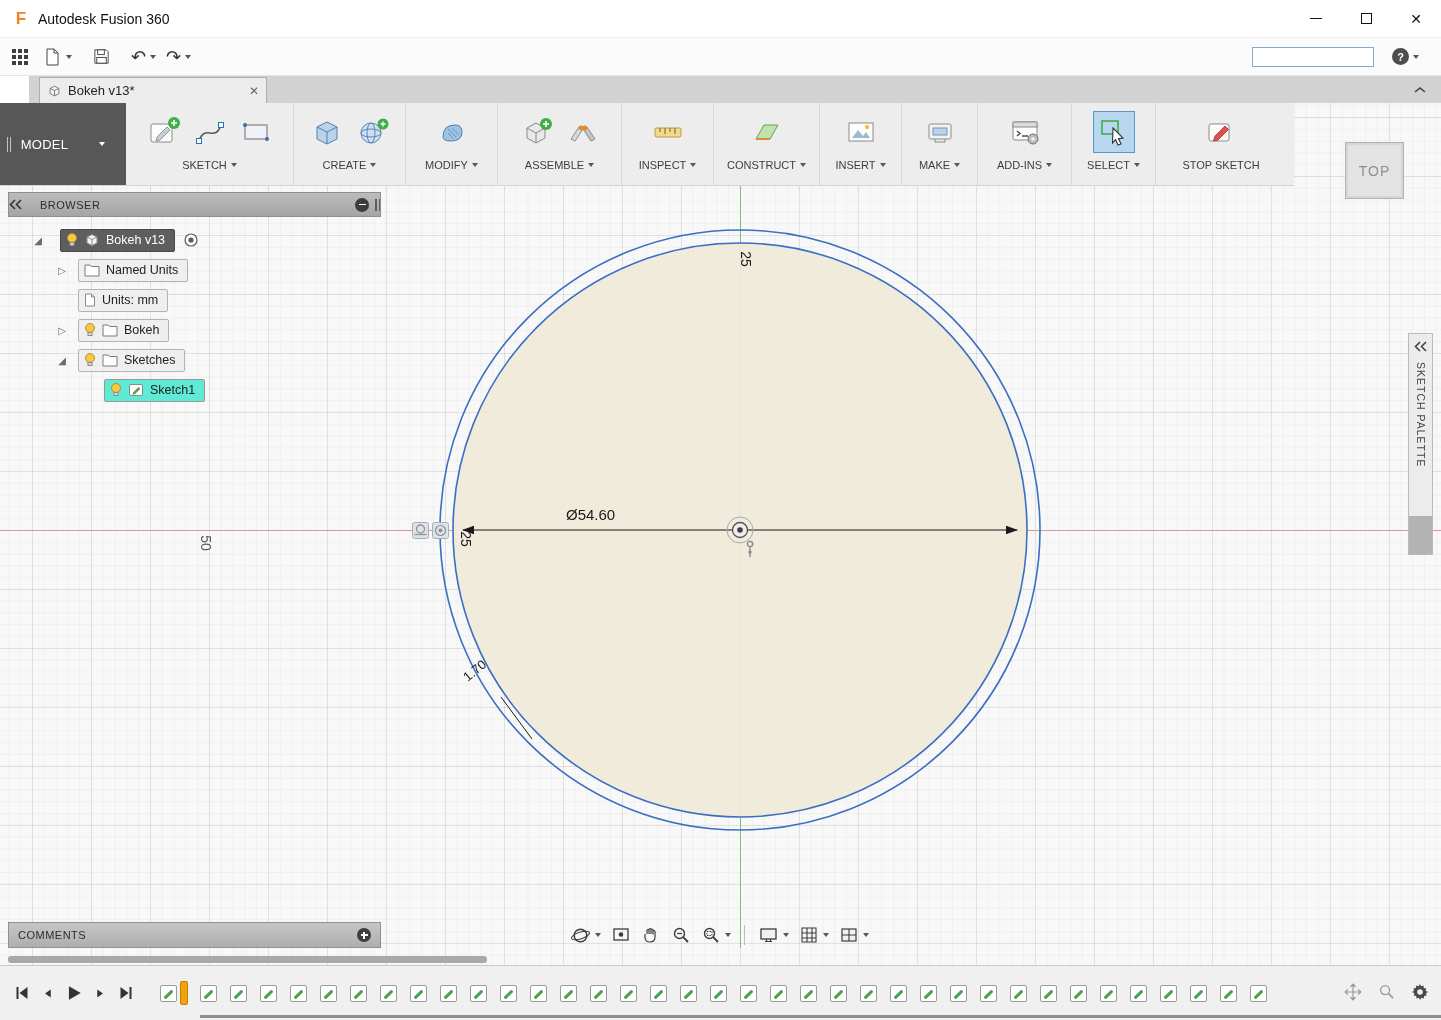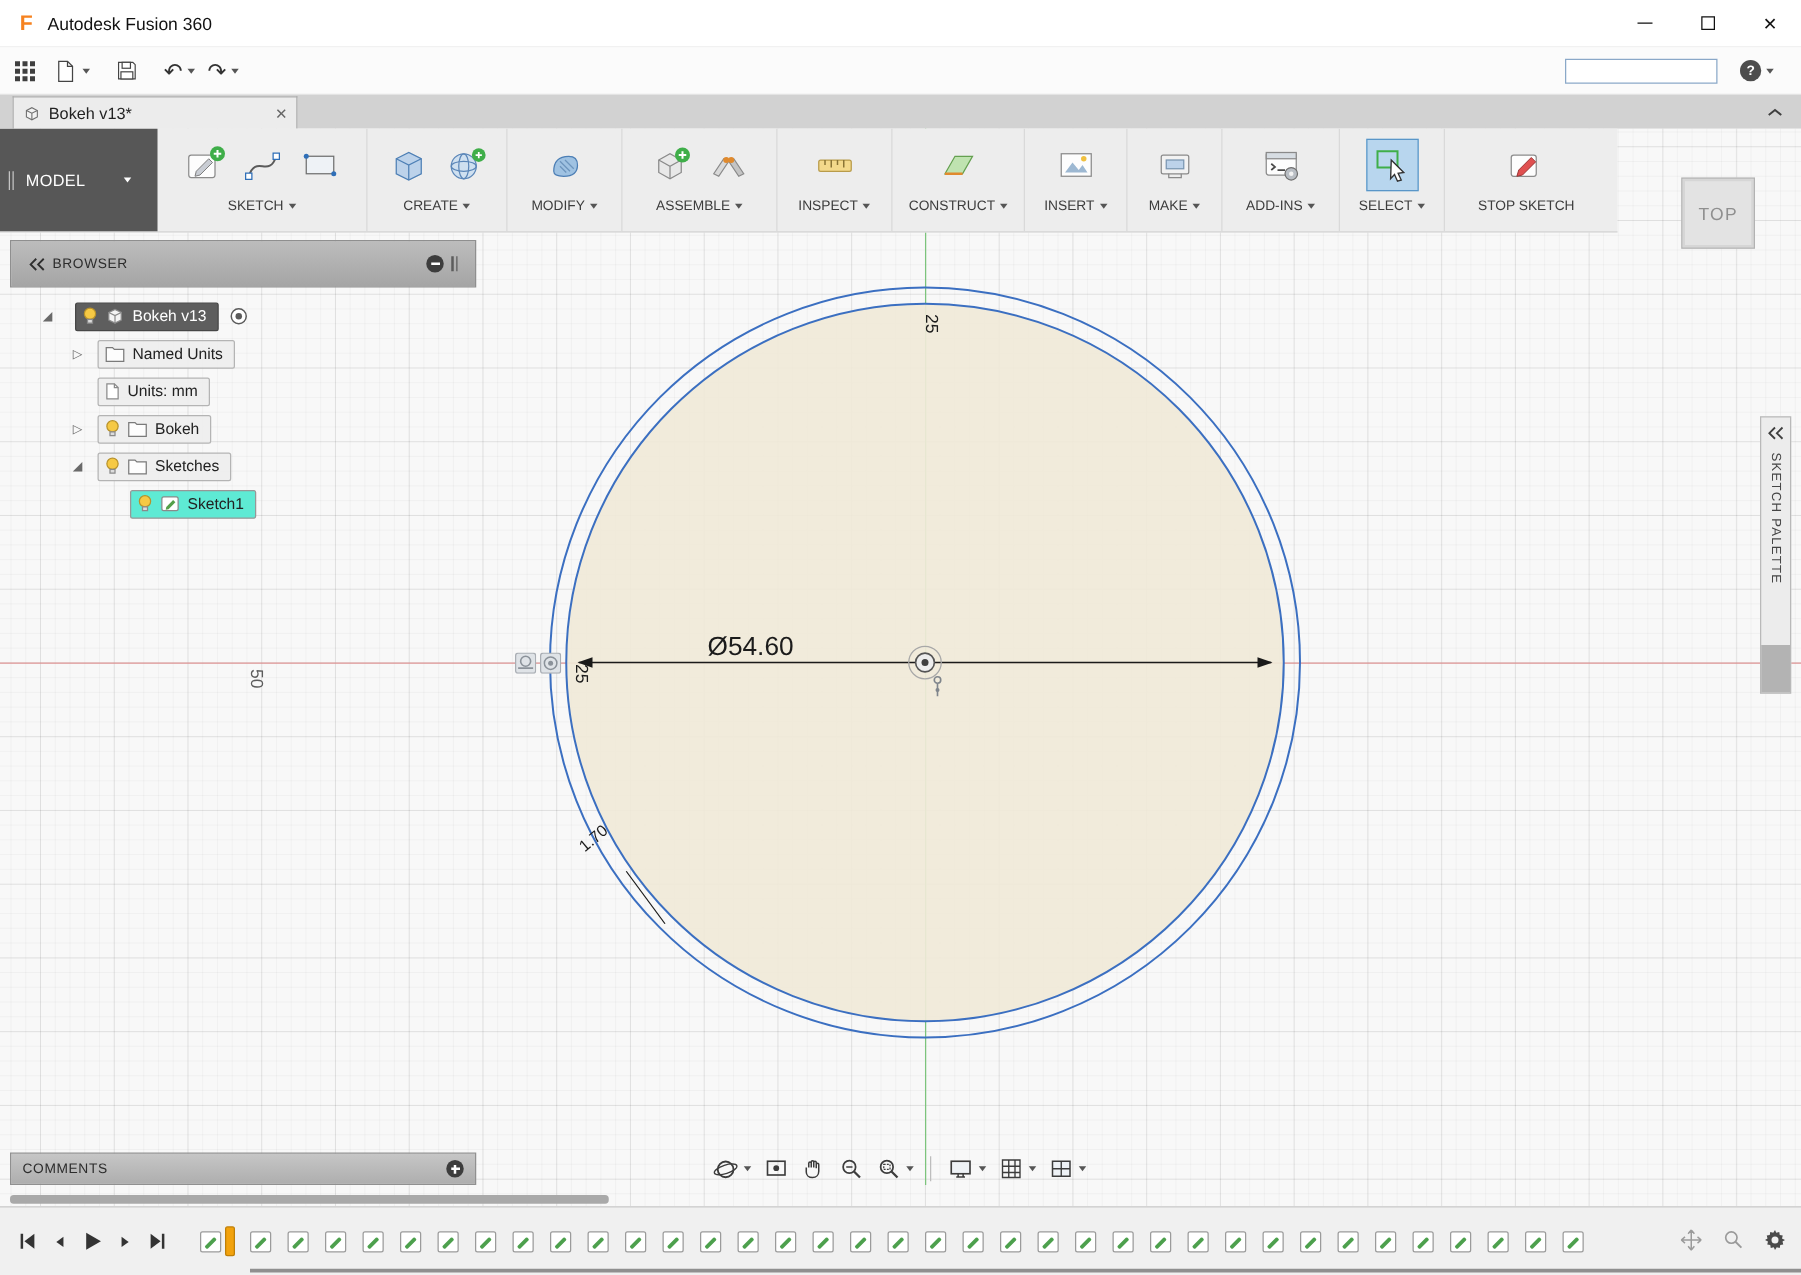--- a/index.html
+++ b/index.html
@@ -23,21 +23,21 @@
   .apps-grid i{background:#3f3f3f;display:block;}
   .qat-glyph{font-size:18px;color:#333;line-height:1;}
   .caret{width:0;height:0;border-left:3.5px solid transparent;border-right:3.5px solid transparent;border-top:4px solid #555;display:inline-block;margin-left:4px;}
   .caret.white{border-top-color:#fff;}
   .qat-right{margin-left:auto;display:flex;align-items:center;}
   .qat-search{width:122px;height:20px;border:1px solid #8aa8c8;background:#fff;margin-right:18px;font-size:12px;padding:0 4px;}
   .help-circle{width:17px;height:17px;border-radius:50%;background:#4d4d4d;color:#fff;font-size:11px;font-weight:bold;display:flex;align-items:center;justify-content:center;}
   .qat-sep{width:10px;}
 
   
-  .tabbar{height:27px;background:#d2d2d2;display:flex;align-items:flex-end;}
+  .tabbar{height:27px;background:#d2d2d2;display:flex;align-items:flex-end;margin-left:29px;}
   .doc-tab{margin-left:10px;width:228px;height:26px;background:#ececec;border:1px solid #adadad;border-bottom:none;display:flex;align-items:center;padding:0 7px;font-size:13px;color:#222;}
   .doc-tab .tab-label{margin-left:6px;}
   .tab-close{margin-left:auto;color:#666;font-size:12px;}
   .tab-collapse{margin-left:auto;margin-right:14px;display:flex;align-items:center;height:100%;}
 
   
   .workspace{position:relative;height:862px;}
   .canvas{position:absolute;inset:0;background-color:#f8f8f8;
     background-image:
       linear-gradient(to right, rgba(0,0,0,0.07) 1px, transparent 1px),
@@ -48,21 +48,21 @@
     background-position:32px 14px;}
   .axis-x{position:absolute;left:0;right:0;top:427px;height:1px;background:var(--axis-x,#e09696);}
   .axis-y{position:absolute;left:740px;top:0;height:845px;width:1px;background:var(--axis-y,#7cc47c);}
   svg.geom{position:absolute;left:0;top:0;pointer-events:none;}
   .c-stroke{stroke:var(--circle-stroke,#3b6fc1);fill:none;stroke-width:1.6;}
   .c-fill{fill:var(--profile-fill,#f0e9d8);fill-opacity:0.92;stroke:var(--circle-stroke,#3b6fc1);stroke-width:1.6;}
 
   .dim{position:absolute;color:#1b1b1b;font-size:14px;white-space:nowrap;}
   .dim.rot90{transform:rotate(90deg);}
   .dim.gray{color:#5c5c5c;}
-  .dim-diameter{left:566px;top:403px;font-size:21px;text-align:center;}
+  .dim-diameter{left:566px;top:403px;font-size:15px;text-align:center;}
   .constraints{position:absolute;left:412px;top:419px;display:flex;gap:3px;}
   .constraints svg{display:block;}
   .mini-glyph{position:absolute;left:745px;top:437px;}
 
   
   .ribbon{position:absolute;left:0;top:0;width:1294px;height:83px;background:#ededed;border-bottom:1px solid #d4d4d4;display:flex;z-index:20;}
   .model-btn{width:126px;height:100%;background:#575757;color:#fff;display:flex;align-items:center;justify-content:center;font-size:13px;letter-spacing:0.3px;position:relative;flex:none;gap:27px;}
   .model-grip{position:absolute;left:7px;top:34px;display:flex;gap:2px;}
   .model-grip i{width:1px;height:15px;background:rgba(255,255,255,0.65);display:block;}
   .rgroup{display:flex;flex-direction:column;align-items:center;padding:5px 0 6px;border-right:1px solid #d9d9d9;flex:none;}
@@ -74,21 +74,21 @@
   
   .viewcube{position:absolute;top:39px;right:37px;width:59px;height:57px;background:#e3e3e3;border:1px solid #b2b2b2;box-shadow:inset 0 0 0 2px #d6d6d6;display:flex;align-items:center;justify-content:center;color:#8f8f8f;font-size:14px;letter-spacing:1px;z-index:15;}
 
   
   .palette-tab{position:absolute;right:8px;top:230px;width:25px;height:222px;background:#ececec;border:1px solid #b9b9b9;display:flex;flex-direction:column;align-items:center;padding-top:7px;z-index:15;}
   .palette-label{writing-mode:vertical-rl;font-size:10.5px;color:#454545;letter-spacing:1px;margin-top:10px;}
   .palette-thumb{margin-top:auto;width:100%;height:38px;background:#b3b3b3;}
 
   
   .browser{position:absolute;left:8px;top:89px;width:373px;z-index:30;}
-  .panel-header{height:38px;background:linear-gradient(#bcbcbc,#a5a5a5);border:1px solid #8f8f8f;display:flex;align-items:center;padding:0 14px;font-size:11px;color:#2d2d2d;letter-spacing:0.5px;}
+  .panel-header{height:25px;background:linear-gradient(#bcbcbc,#a5a5a5);border:1px solid #8f8f8f;display:flex;align-items:center;padding:0 0;font-size:11px;color:#2d2d2d;letter-spacing:0.5px;gap:12px;}
   .panel-header .ph-label{margin-left:6px;}
   .ph-right{margin-left:auto;display:flex;align-items:center;gap:6px;}
   .circle-btn{width:14px;height:14px;border-radius:50%;background:#3d3d3d;display:flex;align-items:center;justify-content:center;}
   .circle-btn i{display:block;width:7px;height:1.6px;background:#fff;}
   .circle-btn.plus{position:relative;}
   .circle-btn.plus u{position:absolute;width:1.6px;height:7px;background:#fff;display:block;}
   .grip{display:flex;gap:2px;}
   .grip i{width:1.5px;height:12px;background:#5c5c5c;display:block;}
   .tree{padding-top:8px;font-size:12.5px;}
   .trow{display:flex;align-items:center;height:30px;}

